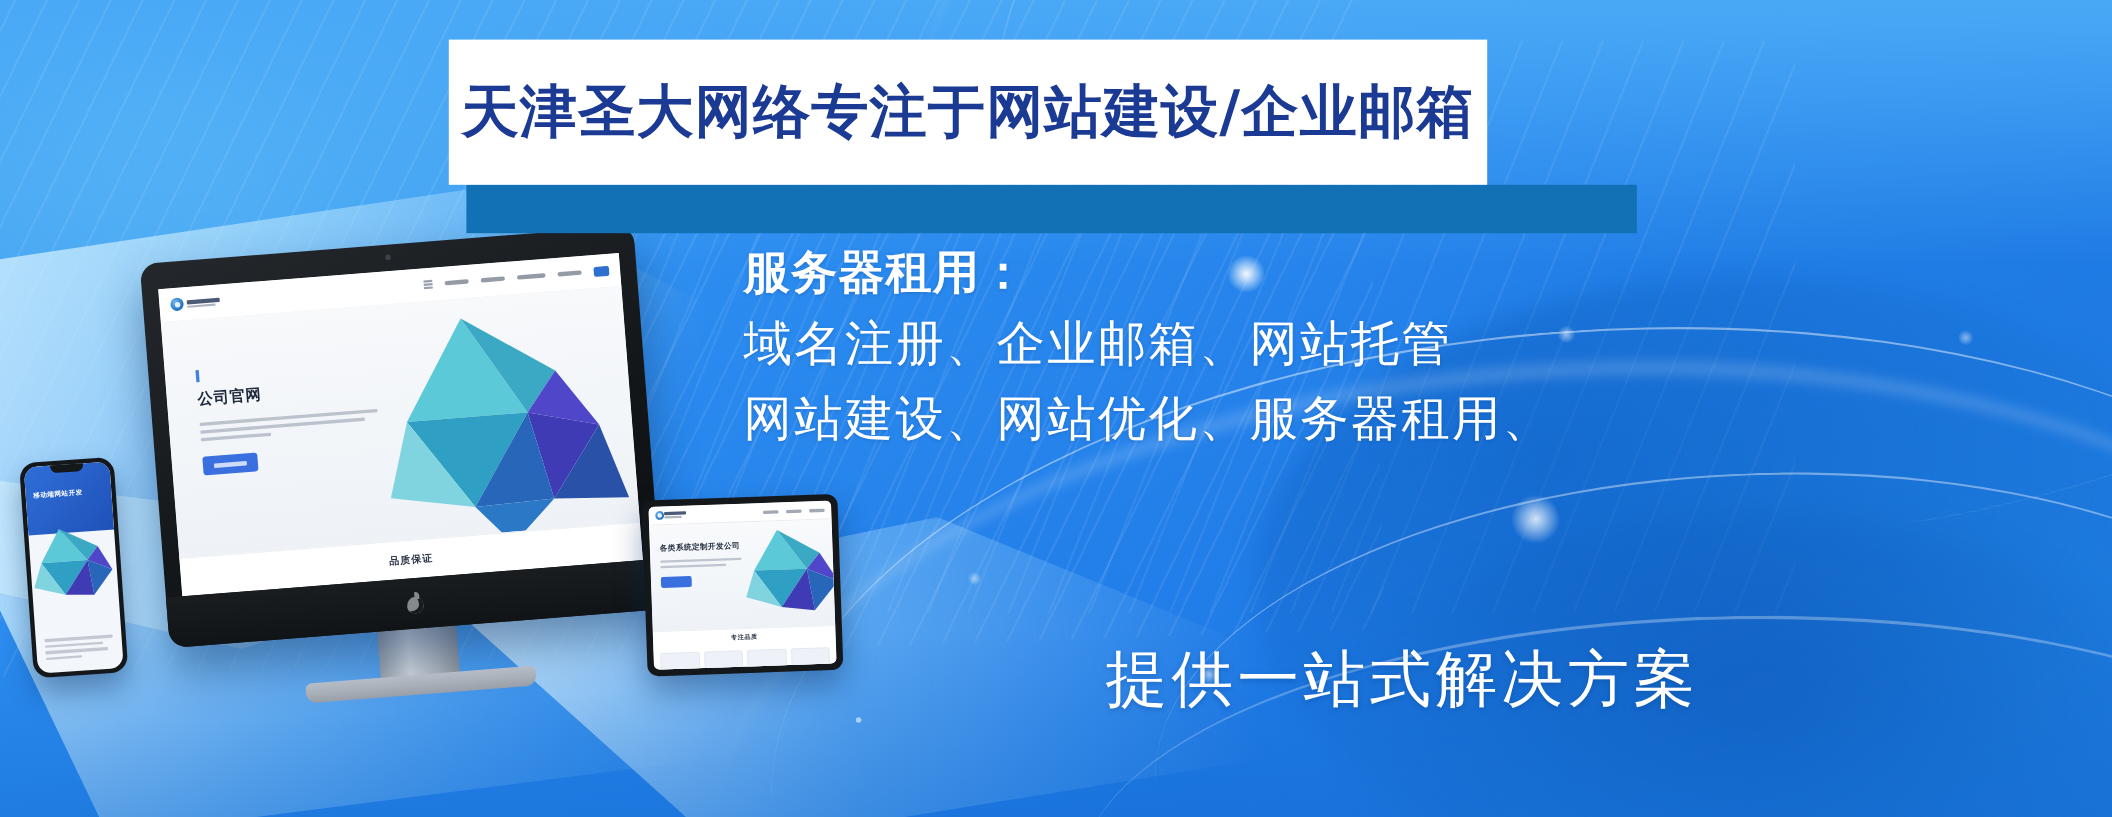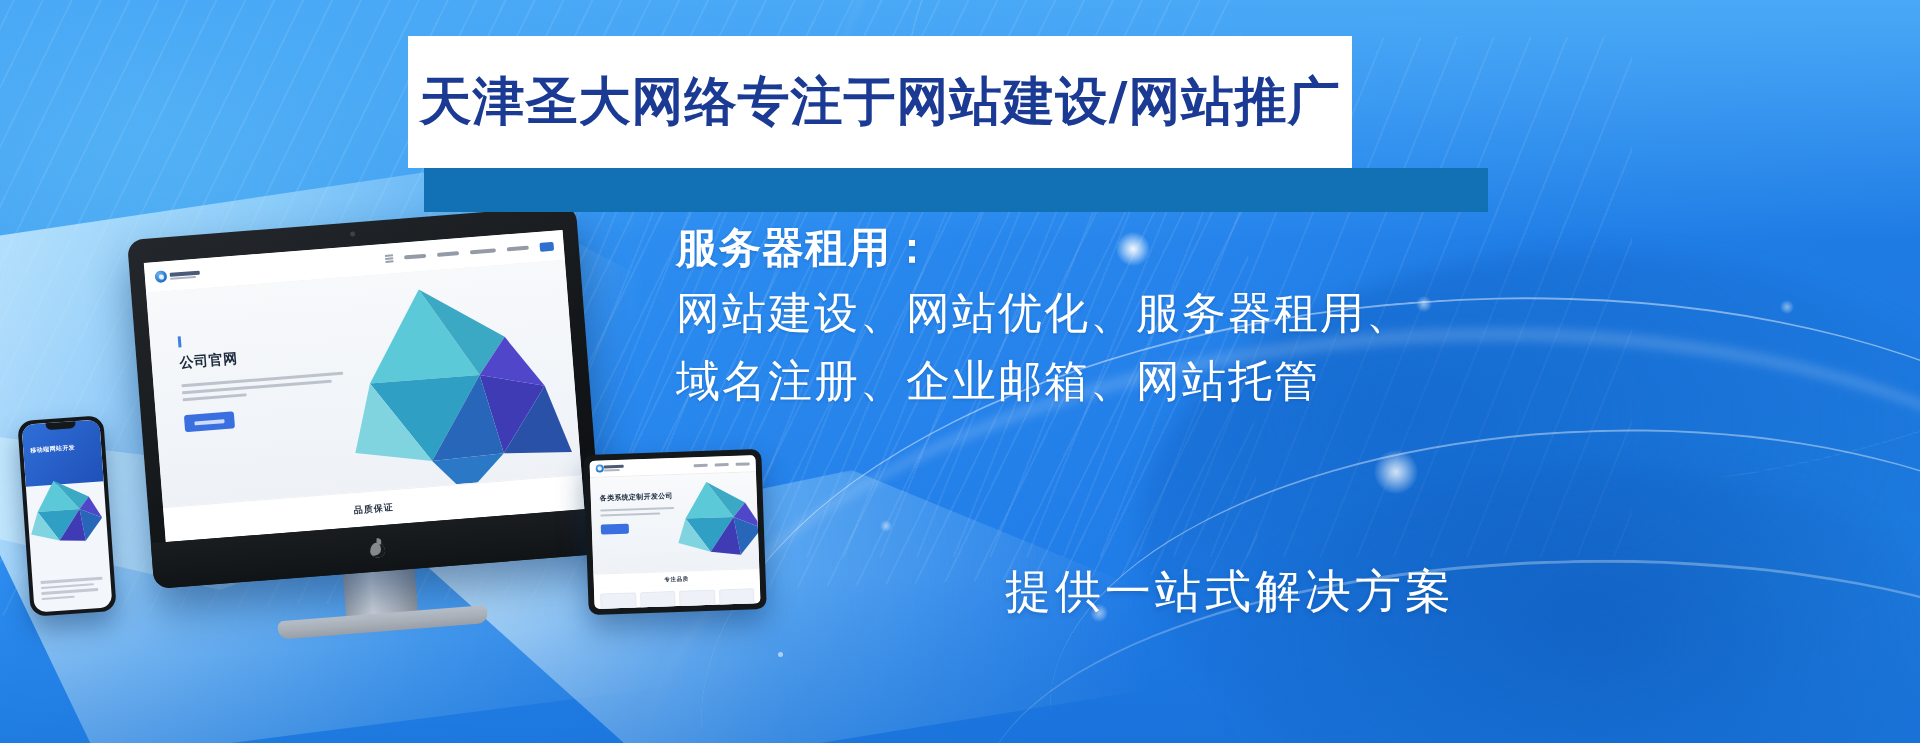--- a/index.html
+++ b/index.html
@@ -159,22 +159,22 @@
     font-family:"DejaVu Sans","Liberation Sans",sans-serif;
   }
   .copy-line{
     font-size:44px;font-weight:normal;line-height:1.55;
     letter-spacing:2px;
     text-shadow:0 1px 3px rgba(10,60,130,.28);
     font-family:"DejaVu Sans","Liberation Sans",sans-serif;
     white-space:nowrap;
   }
   .tagline{
-    position:absolute;left:1005px;top:561px;
-    font-size:46px;font-weight:normal;color:#ffffff;letter-spacing:4px;
+    position:absolute;left:1005px;top:580px;
+    font-size:56px;font-weight:normal;color:#ffffff;letter-spacing:4px;
     text-shadow:0 2px 5px rgba(10,60,130,.35);
     font-family:"DejaVu Sans","Liberation Sans",sans-serif;
     white-space:nowrap;
   }
 
   
   .imac{
     position:absolute;left:140px;top:222px;width:450px;height:350px;
     transform:rotate(-4.5deg);
   }
@@ -543,24 +543,24 @@
         <span></span>
         <span></span>
         <span></span>
         <span></span>
       </div>
     </div>
   </div>
 
   <div class="headline-bar"></div>
   <div class="headline-box">
-    <div class="headline-text">天津圣大网络专注于网站建设/网站推广</div>
+    <div class="headline-text">天津圣大网络专注于网站建设/企业邮箱</div>
   </div>
 
   <div class="copy">
     <div class="copy-title">服务器租用：</div>
+    <div class="copy-line">域名注册、企业邮箱、网站托管</div>
     <div class="copy-line">网站建设、网站优化、服务器租用、</div>
-    <div class="copy-line">域名注册、企业邮箱、网站托管</div>
   </div>
 
   <div class="tagline">提供一站式解决方案</div>
 
 </div>
 
 </body></html>

